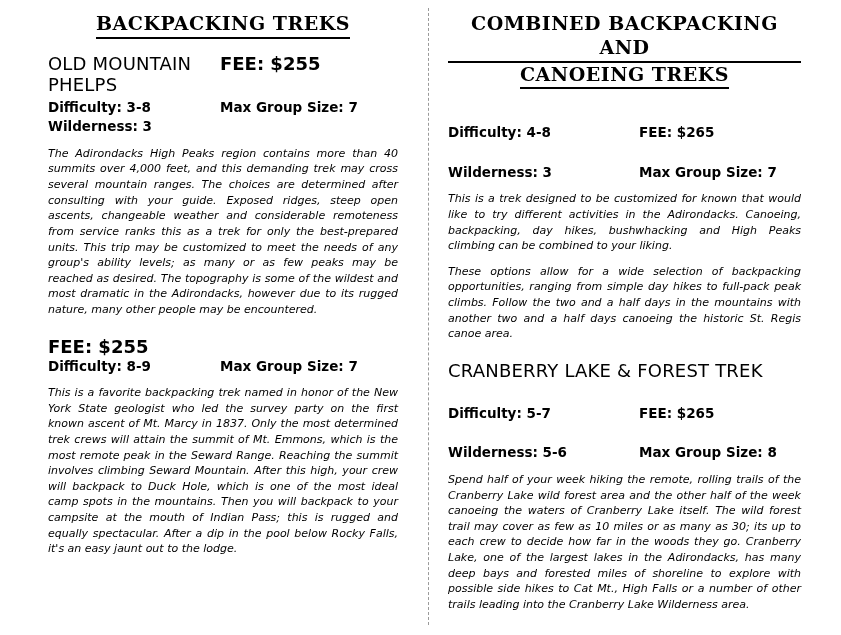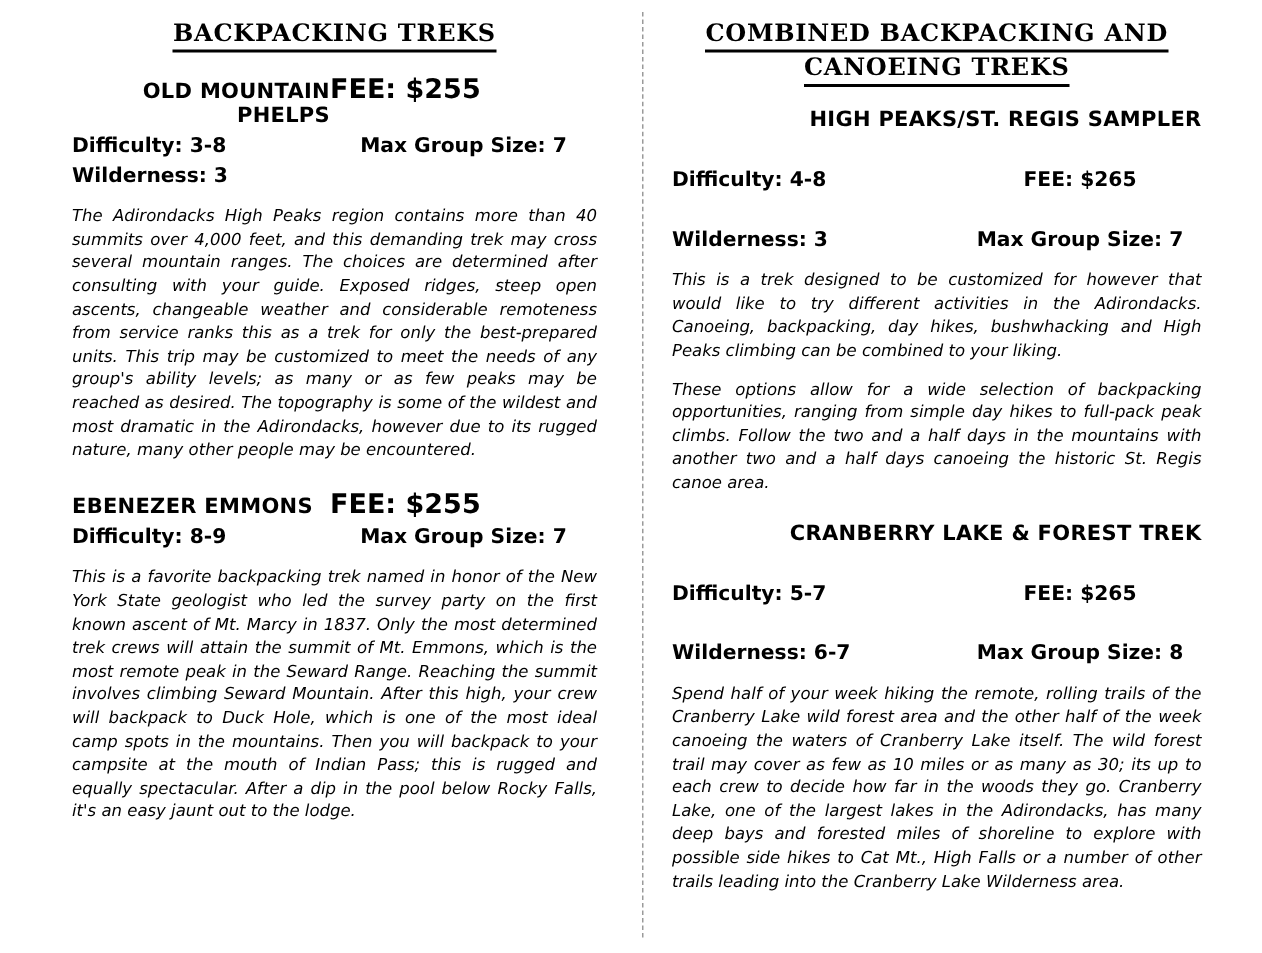--- a/index.html
+++ b/index.html
@@ -38,55 +38,54 @@
     width: 428px;
     padding: 0 30px 0 48px;
   }
   .col-right {
     width: 413px;
     padding: 0 40px 0 20px;
   }
   .section-title {
     font-family: "DejaVu Serif", serif;
     font-weight: bold;
-    font-size: 16px;
+    font-size: 19px;
     letter-spacing: 0.5px;
     text-align: center;
     margin: 0 0 14px 0;
     line-height: 1.25;
   }
   .section-title .underline {
     border-bottom: 2px solid #000;
     padding-bottom: 1px;
     display: inline-block;
   }
   .trek {
     margin-bottom: 18px;
   }
   .trek-name {
-    font-weight: bold;
-    font-size: 14px;
+    font-weight: normal;
+    font-size: 18px;
     letter-spacing: 0.2px;
     margin: 0 0 3px 0;
-    text-align: right;
   }
   .trek-meta-row {
     display: flex;
     justify-content: space-between;
     align-items: baseline;
     font-weight: bold;
     font-size: 13.5px;
     line-height: 1.45;
   }
   .trek-meta-row .left {
     text-align: center;
     white-space: nowrap;
   }
   .trek-meta-row .right {
-    text-align: center;
+    text-align: left;
     white-space: nowrap;
   }
   .col-left .trek-meta-row .right {
     min-width: 178px;
   }
   .col-right .trek-meta-row .right {
     min-width: 162px;
     margin-top: 20px;
   }
   .trek-body {
@@ -141,63 +140,61 @@
         <div class="left">Wilderness: 3</div>
         <div class="right"></div>
       </div>
       <div class="trek-body">
         <p>The Adirondacks High Peaks region contains more than 40 summits over 4,000 feet, and this demanding trek may cross several mountain ranges. The choices are determined after consulting with your guide. Exposed ridges, steep open ascents, changeable weather and considerable remoteness from service ranks this as a trek for only the best-prepared units. This trip may be customized to meet the needs of any group's ability levels; as many or as few peaks may be reached as desired. The topography is some of the wildest and most dramatic in the Adirondacks, however due to its rugged nature, many other people may be encountered.</p>
       </div>
     </div>
 
     <div class="trek">
       <div class="name-row">
-        <div class="trek-name">EBENEZER EMMONS</div>
         <div class="fee">FEE: $255</div>
       </div>
       <div class="trek-meta-row">
         <div class="left">Difficulty: 8-9</div>
         <div class="right">Max Group Size: 7</div>
       </div>
       <div class="trek-body">
         <p>This is a favorite backpacking trek named in honor of the New York State geologist who led the survey party on the first known ascent of Mt. Marcy in 1837. Only the most determined trek crews will attain the summit of Mt. Emmons, which is the most remote peak in the Seward Range. Reaching the summit involves climbing Seward Mountain. After this high, your crew will backpack to Duck Hole, which is one of the most ideal camp spots in the mountains. Then you will backpack to your campsite at the mouth of Indian Pass; this is rugged and equally spectacular. After a dip in the pool below Rocky Falls, it's an easy jaunt out to the lodge.</p>
       </div>
     </div>
   </div>
 
   <div class="col col-right">
     <h1 class="section-title">
       <span class="underline">COMBINED BACKPACKING AND</span><br>
       <span class="underline">CANOEING TREKS</span>
     </h1>
 
     <div class="trek">
-      <div class="trek-name">HIGH PEAKS/ST. REGIS SAMPLER</div>
       <div class="trek-meta-row">
         <div class="left">Difficulty: 4-8</div>
         <div class="right">FEE: $265</div>
       </div>
       <div class="trek-meta-row">
         <div class="left">Wilderness: 3</div>
         <div class="right">Max Group Size: 7</div>
       </div>
       <div class="trek-body">
-        <p>This is a trek designed to be customized for however that would like to try different activities in the Adirondacks. Canoeing, backpacking, day hikes, bushwhacking and High Peaks climbing can be combined to your liking.</p>
+        <p>This is a trek designed to be customized for known that would like to try different activities in the Adirondacks. Canoeing, backpacking, day hikes, bushwhacking and High Peaks climbing can be combined to your liking.</p>
         <p>These options allow for a wide selection of backpacking opportunities, ranging from simple day hikes to full-pack peak climbs. Follow the two and a half days in the mountains with another two and a half days canoeing the historic St. Regis canoe area.</p>
       </div>
     </div>
 
     <div class="trek">
       <div class="trek-name">CRANBERRY LAKE &amp; FOREST TREK</div>
       <div class="trek-meta-row">
         <div class="left">Difficulty: 5-7</div>
         <div class="right">FEE: $265</div>
       </div>
       <div class="trek-meta-row">
-        <div class="left">Wilderness: 6-7</div>
+        <div class="left">Wilderness: 5-6</div>
         <div class="right">Max Group Size: 8</div>
       </div>
       <div class="trek-body">
         <p>Spend half of your week hiking the remote, rolling trails of the Cranberry Lake wild forest area and the other half of the week canoeing the waters of Cranberry Lake itself. The wild forest trail may cover as few as 10 miles or as many as 30; its up to each crew to decide how far in the woods they go. Cranberry Lake, one of the largest lakes in the Adirondacks, has many deep bays and forested miles of shoreline to explore with possible side hikes to Cat Mt., High Falls or a number of other trails leading into the Cranberry Lake Wilderness area.</p>
       </div>
     </div>
   </div>
 
 </div>
 

